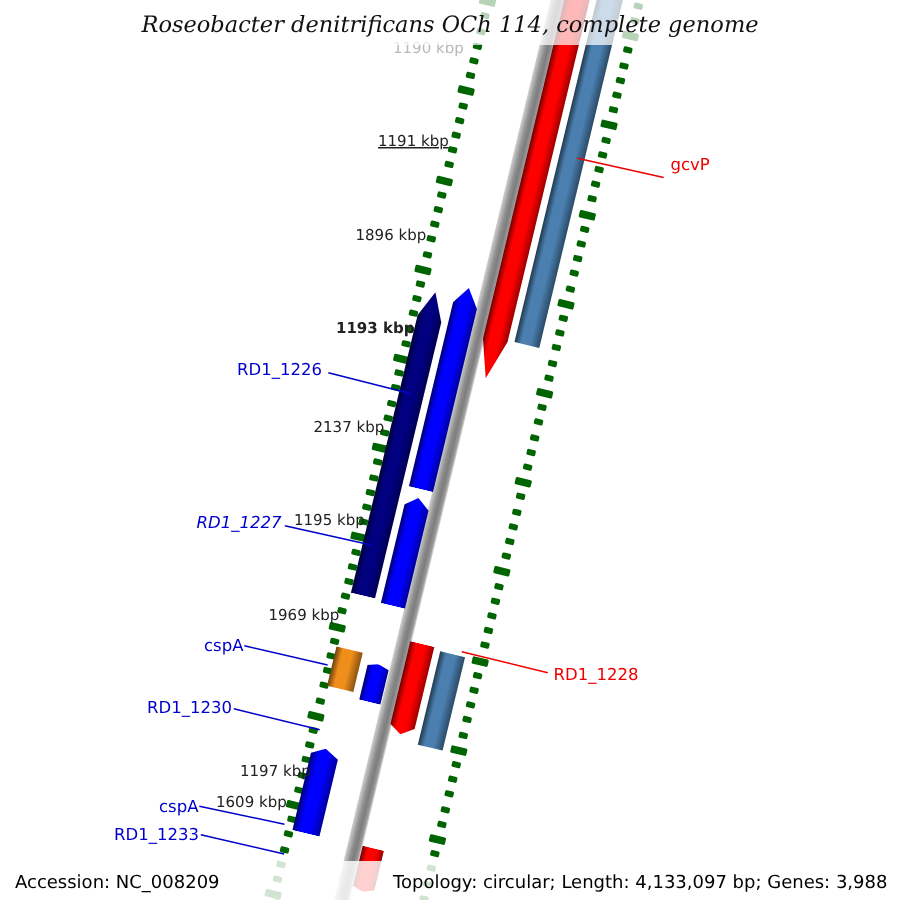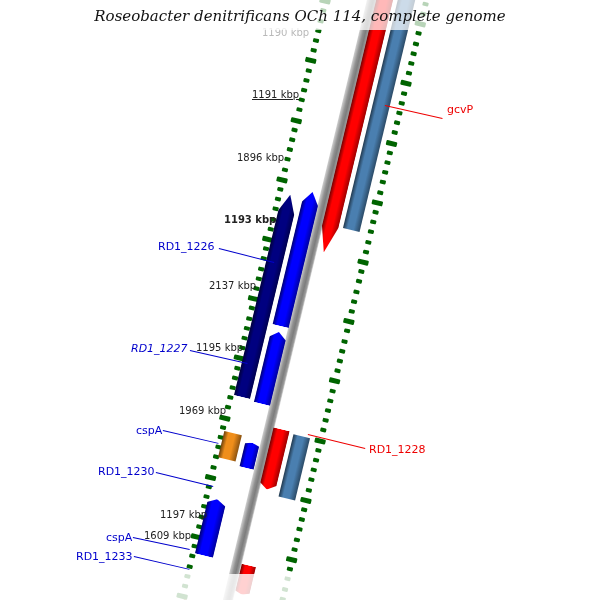--- a/index.html
+++ b/index.html
@@ -344,14 +344,16 @@
       <div class="leader" style="left: 133px; top: 537px; width: 58.2495px; transform: rotate(11.8887deg); border-top-color: rgb(0, 0, 204);"></div>
       <div class="flabel blue" style="left: 106px; top: 532px;">cspA</div>
       <div class="leader" style="left: 134px; top: 556px; width: 57.4891px; transform: rotate(13.0693deg); border-top-color: rgb(0, 0, 204);"></div>
       <div class="flabel blue" style="left: 76px; top: 551px;">RD1_1233</div>
     </div>
 
   <div id="title-band"></div>
   <div id="title">Roseobacter denitrificans OCh 114, complete genome</div>
 
   <div id="status-band"></div>
+  <div id="status-left">Accession: NC_008209</div>
+  <div id="status-right">Topology: circular; Length: 4,133,097 bp; Genes: 3,988</div>
 
 </div>
 
 </body></html>

